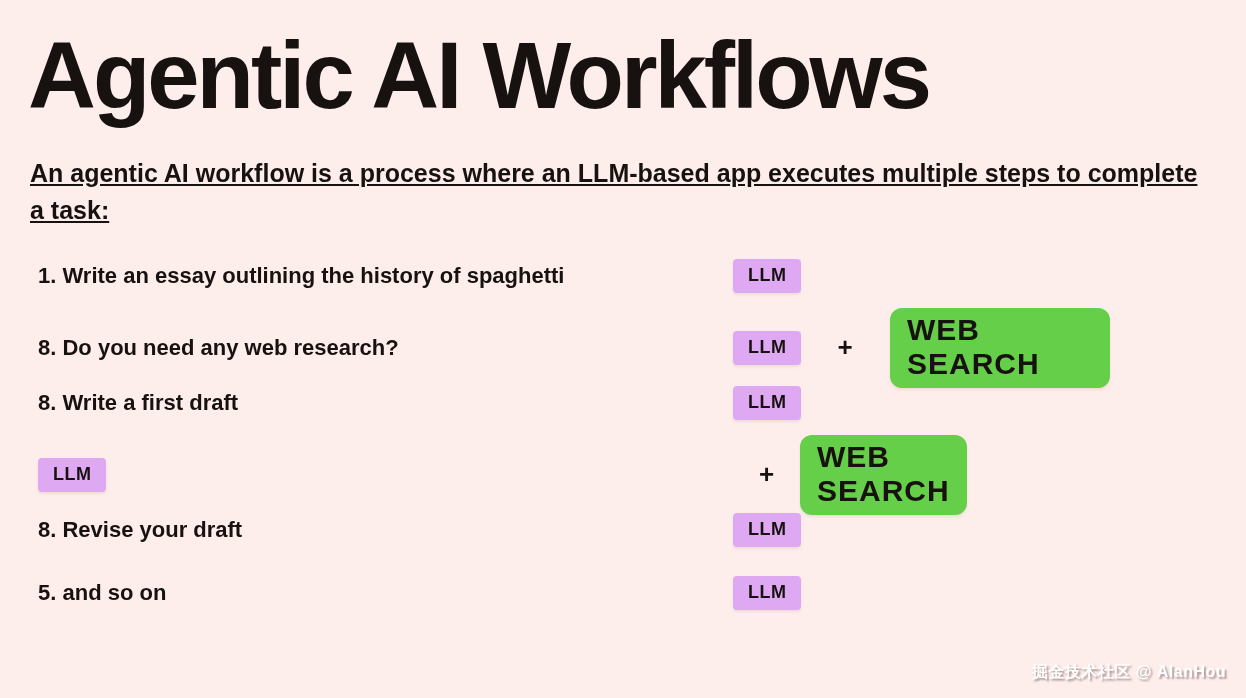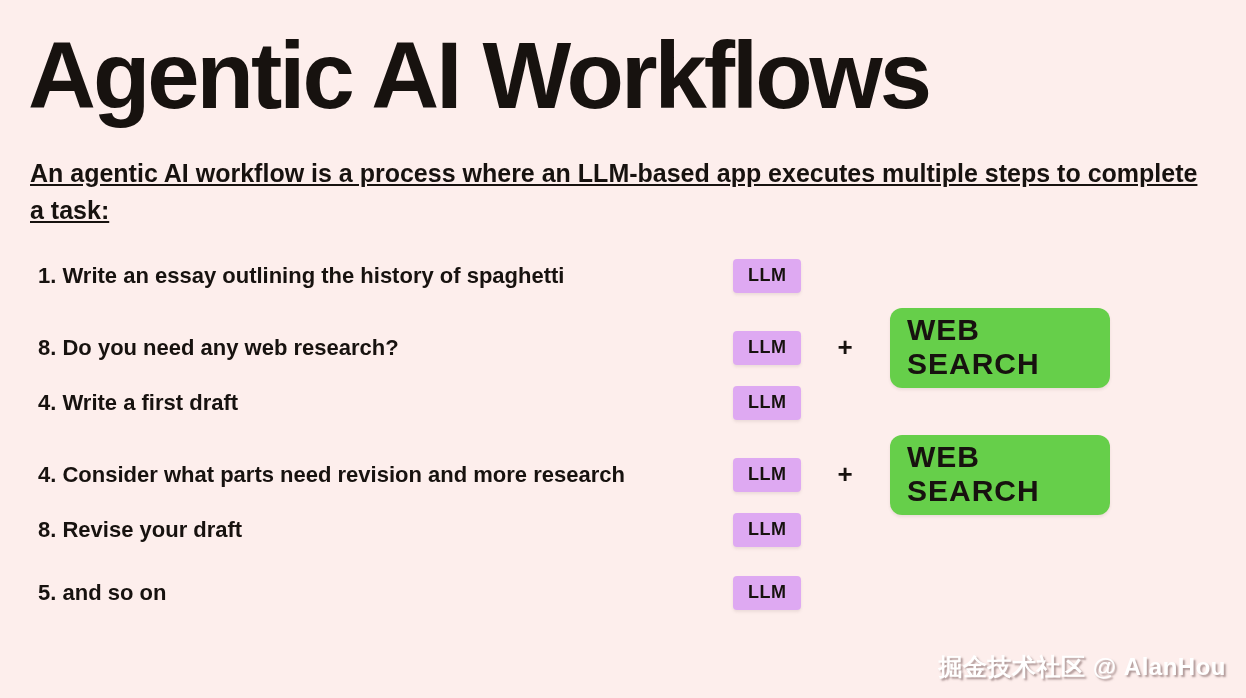--- a/index.html
+++ b/index.html
@@ -95,21 +95,21 @@
     border-radius: 12px;
     padding: 5px 17px 7px 17px;
     font-size: 30px;
     letter-spacing: 1px;
   }
 
   .watermark {
     position: absolute;
     right: 20px;
     bottom: 15px;
-    font-size: 24px;
+    font-size: 16px;
     font-weight: bold;
     color: var(--wm);
     text-shadow: 2px 2px 2px rgba(110, 80, 80, 0.55);
     letter-spacing: 0.5px;
   }
 </style>
 </head>
 <body>
 
 <div class="canvas">
@@ -139,34 +139,33 @@
     </div>
     <div class="plus-cell">
       <span class="plus">+</span>
     </div>
     <div class="web-cell">
       <span class="badge badge-web">WEB SEARCH</span>
     </div>
   </div>
 
   <div class="step-row">
-    <div class="step-text">4. Write a first draft</div>
-    <div class="llm-cell">
-      <span class="badge badge-llm">LLM</span>
-    </div>
-    <div class="plus-cell" style="visibility: hidden;">
-      <span class="plus"></span>
-    </div>
-    <div class="web-cell" style="visibility: hidden;">
-      <span class="badge badge-web"></span>
-    </div>
-  </div>
-
-  <div class="step-row">
-    <div class="step-text">4. Consider what parts need revision and more research</div>
+    <div class="step-text">8. Write a first draft</div>
+    <div class="llm-cell">
+      <span class="badge badge-llm">LLM</span>
+    </div>
+    <div class="plus-cell" style="visibility: hidden;">
+      <span class="plus"></span>
+    </div>
+    <div class="web-cell" style="visibility: hidden;">
+      <span class="badge badge-web"></span>
+    </div>
+  </div>
+
+  <div class="step-row">
     <div class="llm-cell">
       <span class="badge badge-llm">LLM</span>
     </div>
     <div class="plus-cell">
       <span class="plus">+</span>
     </div>
     <div class="web-cell">
       <span class="badge badge-web">WEB SEARCH</span>
     </div>
   </div>

